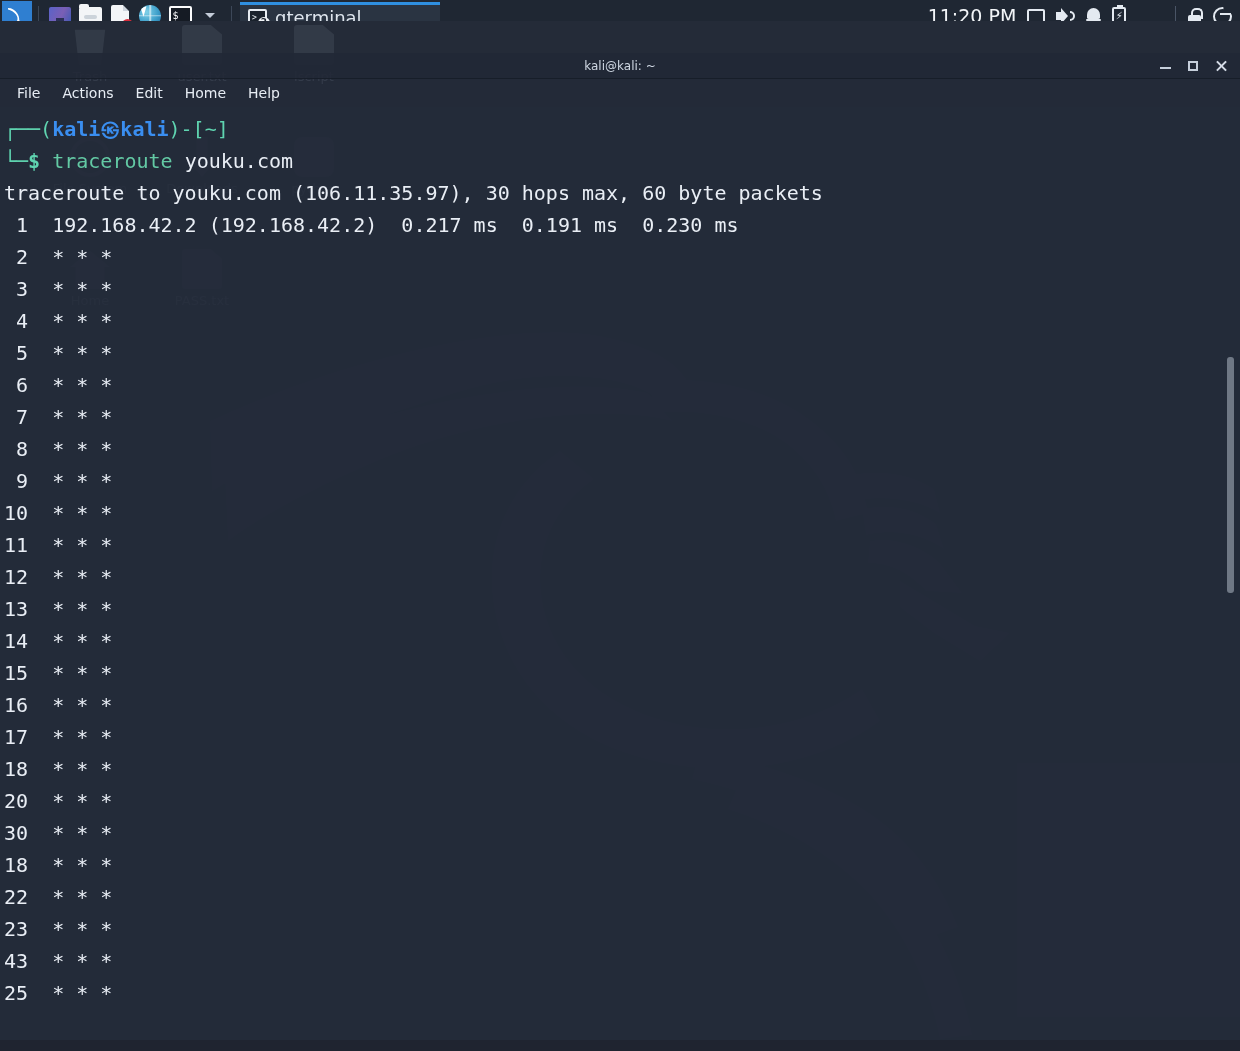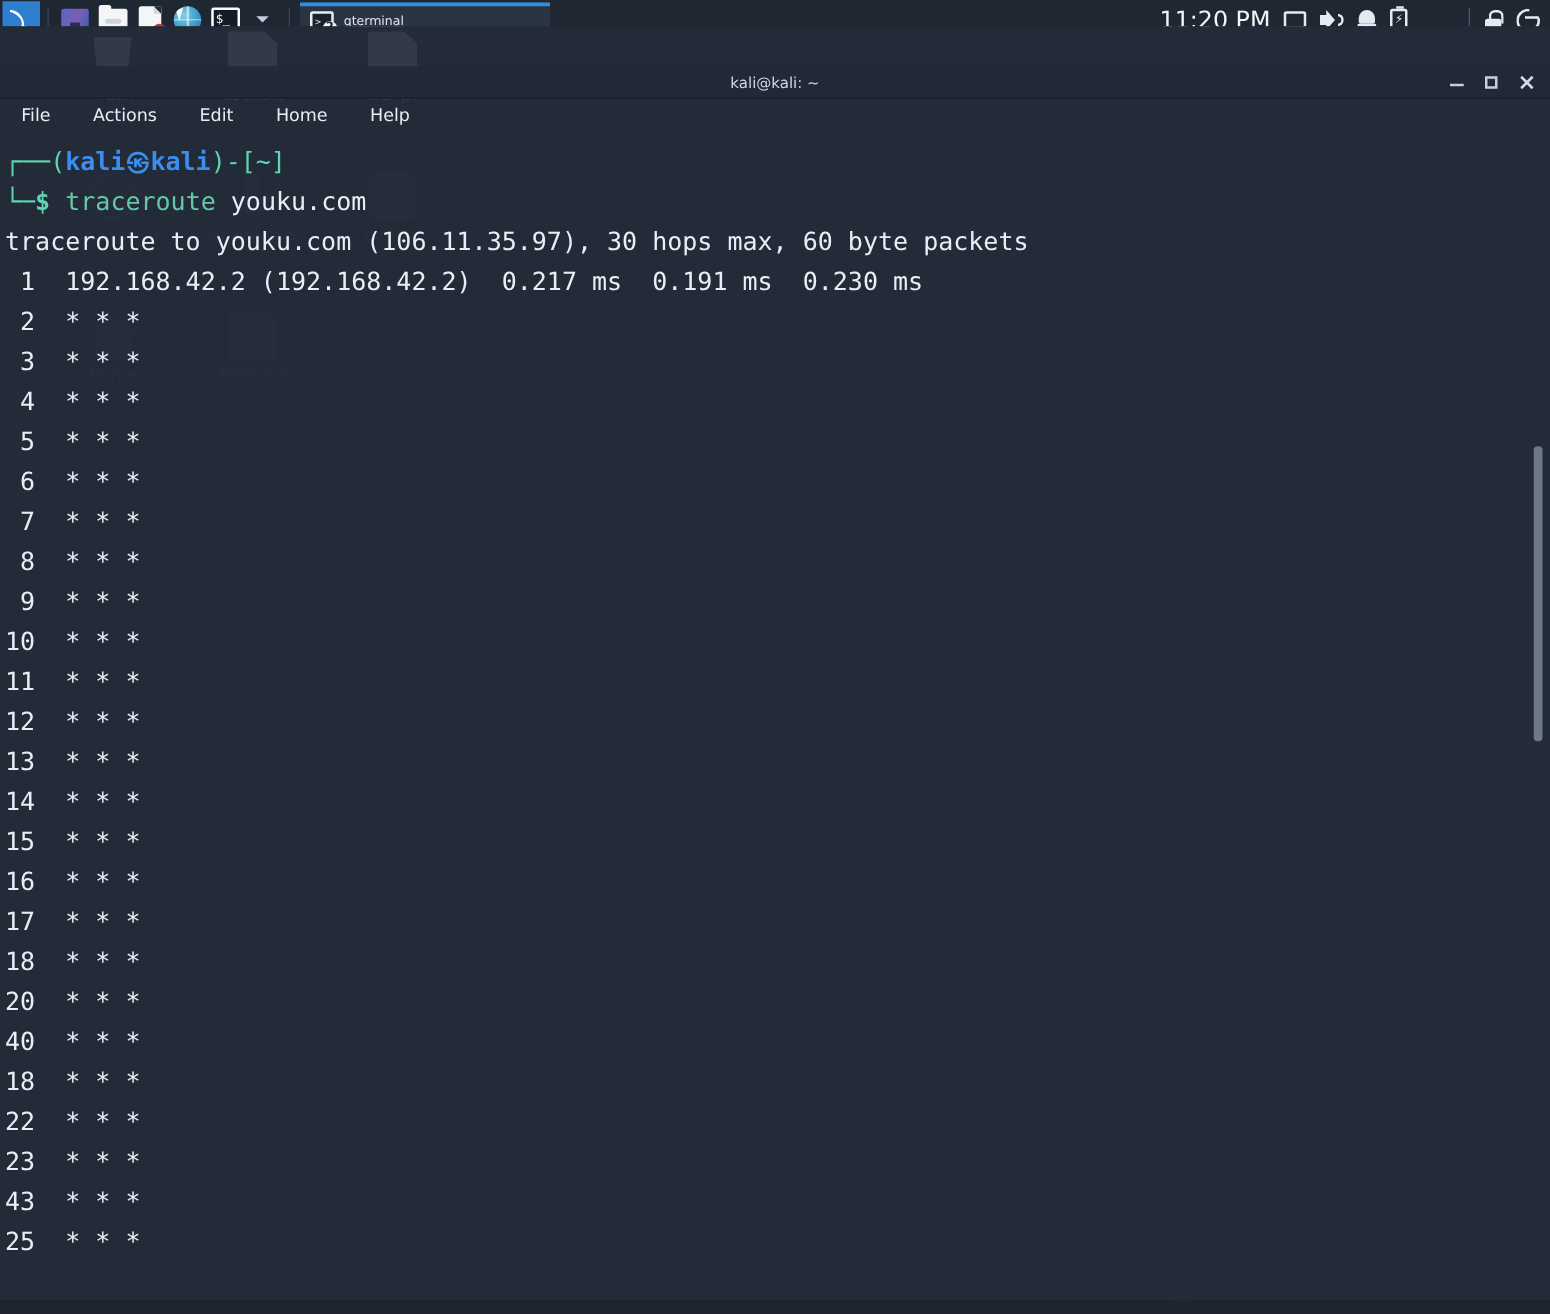--- a/index.html
+++ b/index.html
@@ -110,21 +110,21 @@
     background:#1a222c;
     font-family:"DejaVu Sans Mono",monospace;font-size:8px;color:#e8edf2;
     line-height:13px;padding-left:2px;
   }
   .win-num{
     position:absolute;right:-5px;bottom:-5px;width:12px;height:12px;border-radius:50%;
     background:#f2f5f8;color:#1d2530;font-size:9px;font-weight:bold;
     display:flex;align-items:center;justify-content:center;
     font-family:"DejaVu Sans",sans-serif;
   }
-  .tb-window-label{ color:#dfe6ee; font-size:10px;text-decoration:underline; }
+  .tb-window-label{ color:#dfe6ee; font-size:18px;text-decoration:underline; }
 
   .tb-right{ margin-left:auto; display:flex; align-items:center; gap:11px; padding-right:10px; }
   .clock{ color:#f2f5f8; font-size:19px; }
   .tray-ico{ display:flex;align-items:center;justify-content:center;cursor:pointer; }
   .ico-display{ width:18px;height:14px;border:2px solid #e4eaf1;border-radius:2px; }
   .ico-vol{ position:relative;width:19px;height:16px; }
   .ico-vol:before{
     content:"";position:absolute;left:0;top:4px;width:6px;height:8px;background:#e4eaf1;
   }
   .ico-vol:after{
@@ -214,21 +214,21 @@
   .wc-min:after{ content:"";position:absolute;left:0;bottom:2px;width:11px;height:2px;background:#c6cfdb; }
   .wc-max{ width:10px;height:10px;border:2px solid #c6cfdb; }
   .wc-close{ position:relative;width:12px;height:12px; }
   .wc-close:before,.wc-close:after{
     content:"";position:absolute;left:0;top:5px;width:13px;height:2px;background:#d6dde7;
   }
   .wc-close:before{ transform:rotate(45deg); }
   .wc-close:after{ transform:rotate(-45deg); }
 
   #menubar{
-    height:28px; display:flex; align-items:center; gap:16px; padding-left:8px;
+    height:28px; display:flex; align-items:center; gap:4px; padding-left:8px;
     background:rgba(35,42,56,.55);
   }
   .menu-item{
     color:#e7edf4; font-size:14px; padding:3px 9px; cursor:pointer; border-radius:2px;
   }
 
   #term-body{
     flex:1; position:relative; overflow:hidden;
     background:rgba(36,43,58,.90);
   }
@@ -419,21 +419,21 @@
 <span class="c-out">10  * * *</span>
 <span class="c-out">11  * * *</span>
 <span class="c-out">12  * * *</span>
 <span class="c-out">13  * * *</span>
 <span class="c-out">14  * * *</span>
 <span class="c-out">15  * * *</span>
 <span class="c-out">16  * * *</span>
 <span class="c-out">17  * * *</span>
 <span class="c-out">18  * * *</span>
 <span class="c-out">20  * * *</span>
-<span class="c-out">40  * * *</span>
+<span class="c-out">30  * * *</span>
 <span class="c-out">18  * * *</span>
 <span class="c-out">22  * * *</span>
 <span class="c-out">23  * * *</span>
 <span class="c-out">43  * * *</span>
 <span class="c-out">25  * * *</span>
 </div>
       <div id="scrollbar">
         <div id="scroll-thumb" style="top: 250px; height: 236px;"></div>
       </div>
     </div>

